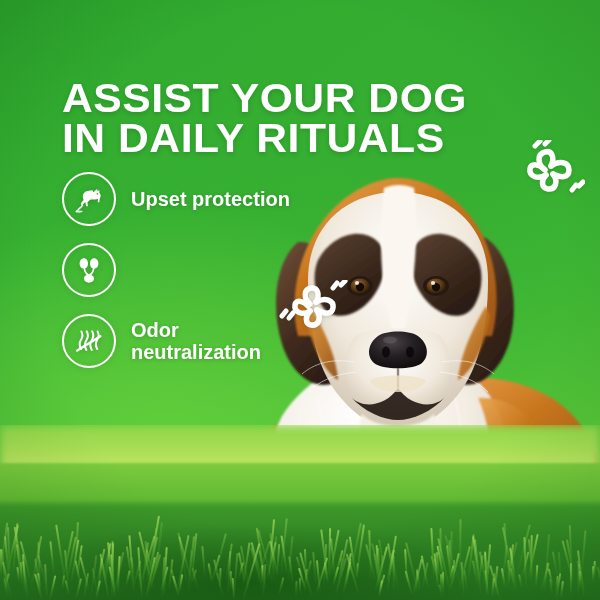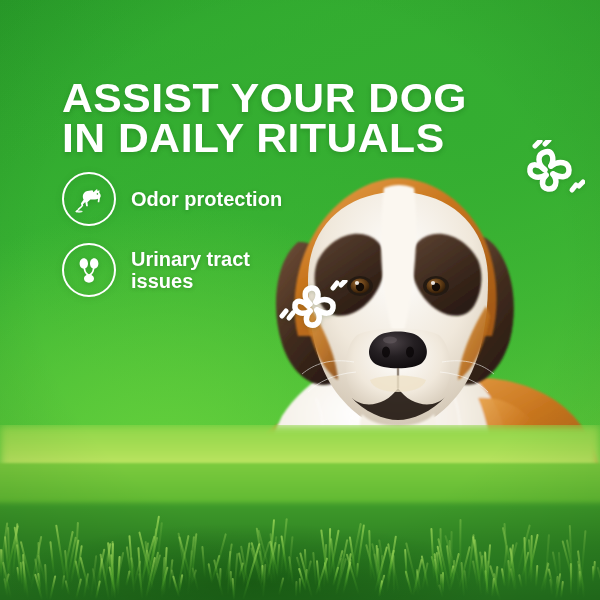--- a/index.html
+++ b/index.html
@@ -599,33 +599,46 @@
             <path d="M20.5 9.2c1.1-1.4 2.3-2.6 3.6-3.3l.5 2.2 1.9-.9-.2 2.6c.9.9 1.4 2 1.4 3.1 0 .8-.3 1.5-.8 2l-.6 4.3h-1.6l.3-3.4c-.9.4-1.9.6-3 .6h-4.6l-3 2.8.5 4h-1.7l-.9-4.2-2.3 2.2.2 2h-1.7l-.5-2.9 2.6-3.5c-.5-.9-.8-1.9-.8-3 0-1.5.5-2.9 1.4-4l.1-.1c.8-.9 1.9-1.5 3.1-1.7l5.1-.8z"></path>
             <circle cx="24.4" cy="10.9" r=".8" fill="#3aa531"></circle>
           </g>
           <g fill="none" stroke="#ffffff" stroke-width="1.6" stroke-linecap="round">
             <path d="M8.6 23.5 L5.4 26.4"></path>
             <path d="M4.5 27.6 L3.6 28.4"></path>
           </g>
           <ellipse cx="6" cy="28.6" rx="3.6" ry="1.1" fill="#ffffff" opacity="0.85"></ellipse>
         </svg>
       </span>
-      <span class="feature-label">Odor protection</span>
+      <span class="feature-label">Upset protection</span>
     </div>
 
     <div class="feature">
       <span class="feature-icon">
         <svg width="32" height="32" viewBox="0 0 32 32">
           <path d="M10.8 4.2c2.6 0 4.2 2.4 4.2 5.4 0 3-1.6 5.2-4.2 5.2-2.3 0-4.2-2.3-4.2-5.2 0-3 1.9-5.4 4.2-5.4z" fill="#ffffff"></path>
           <path d="M21.2 4.2c2.3 0 4.2 2.4 4.2 5.4 0 2.9-1.9 5.2-4.2 5.2-2.6 0-4.2-2.2-4.2-5.2 0-3 1.6-5.4 4.2-5.4z" fill="#ffffff"></path>
           <path d="M11.4 14.6c.4 3.4 2.2 5.6 4.6 6.8" fill="none" stroke="#ffffff" stroke-width="1.7" stroke-linecap="round"></path>
           <path d="M20.6 14.6c-.4 3.4-2.2 5.6-4.6 6.8" fill="none" stroke="#ffffff" stroke-width="1.7" stroke-linecap="round"></path>
           <path d="M16 20.6c2.9 0 5 1.9 5 4.2 0 2.3-2.1 3.9-5 3.9s-5-1.6-5-3.9c0-2.3 2.1-4.2 5-4.2z" fill="#ffffff"></path>
         </svg>
       </span>
-      <span class="feature-label">Urinary tract
-issues</span>
     </div>
 
+    <div class="feature">
+      <span class="feature-icon">
+        <svg width="32" height="32" viewBox="0 0 32 32">
+          <g fill="none" stroke="#ffffff" stroke-width="2" stroke-linecap="round">
+            <path d="M8 24c-2-3.5-2-6 0-9.2 2-3.2 2-5.4.4-8.3"></path>
+            <path d="M13.4 25c-2.2-3.8-2.2-6.4 0-9.8 2.1-3.4 2.1-5.8.3-8.9"></path>
+            <path d="M18.8 25c-2.2-3.8-2.2-6.4 0-9.8 2.1-3.4 2.1-5.8.3-8.9"></path>
+            <path d="M24.2 24c-2-3.5-2-6 0-9.2 2-3.2 2-5.4.4-8.3"></path>
+          </g>
+          <path d="M4.2 25.6 L27.4 11.2" fill="none" stroke="#ffffff" stroke-width="2.3" stroke-linecap="round"></path>
+        </svg>
+      </span>
+      <span class="feature-label">Odor
+neutralization</span>
+    </div>
 
 
   </div>
 </div>
 
 </body></html>

